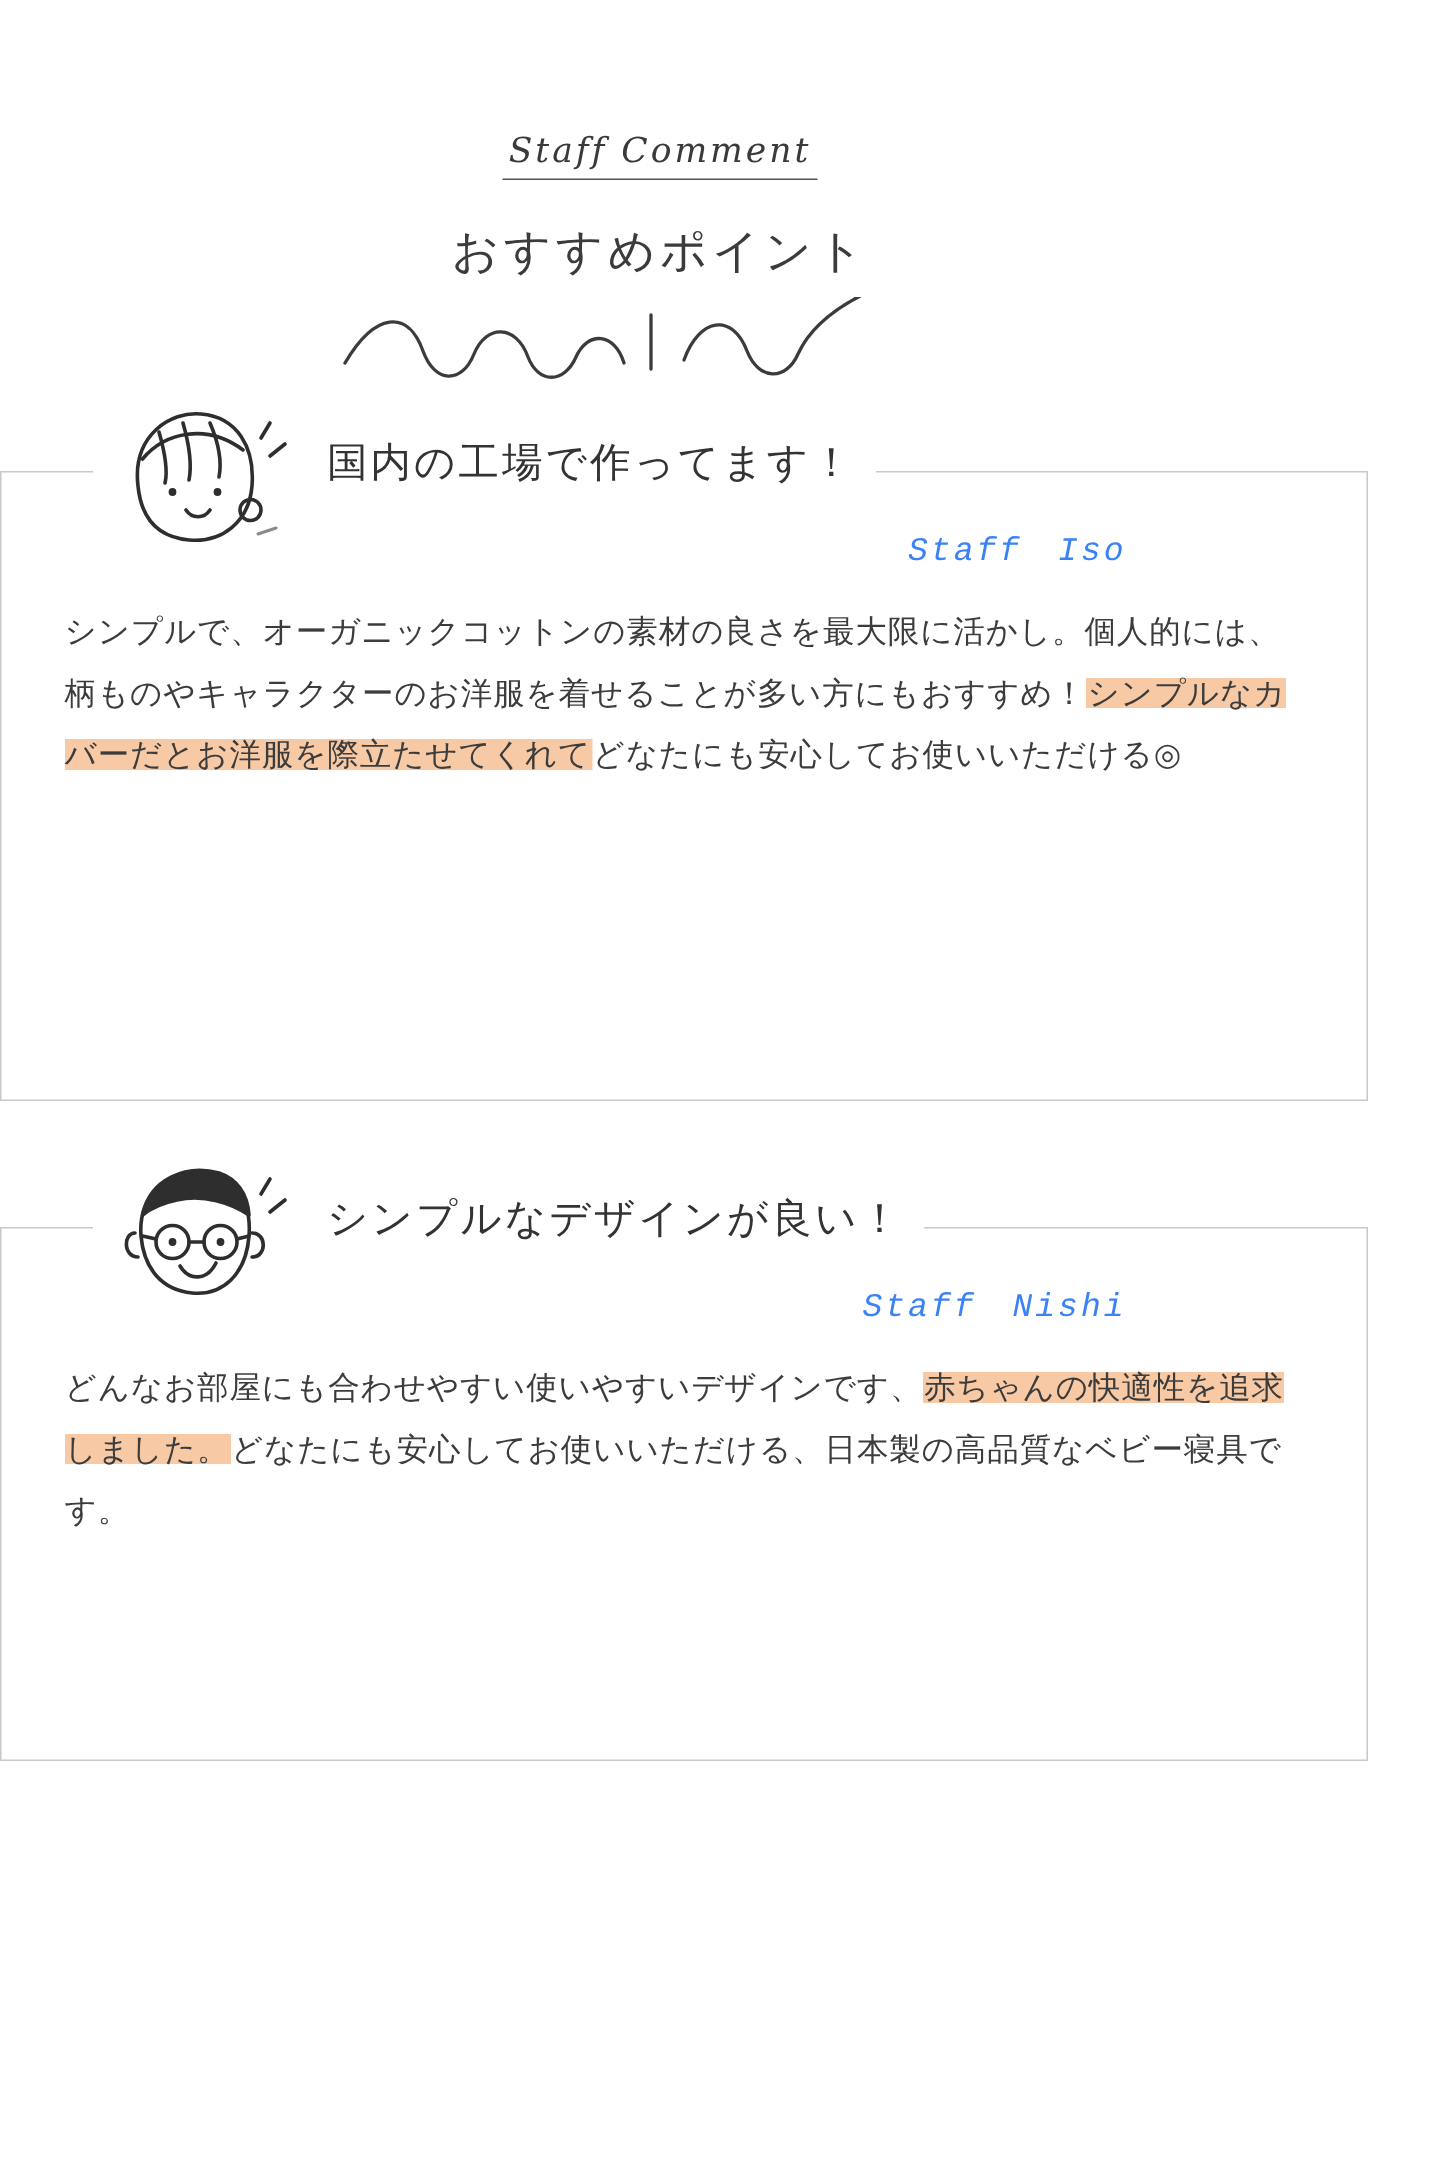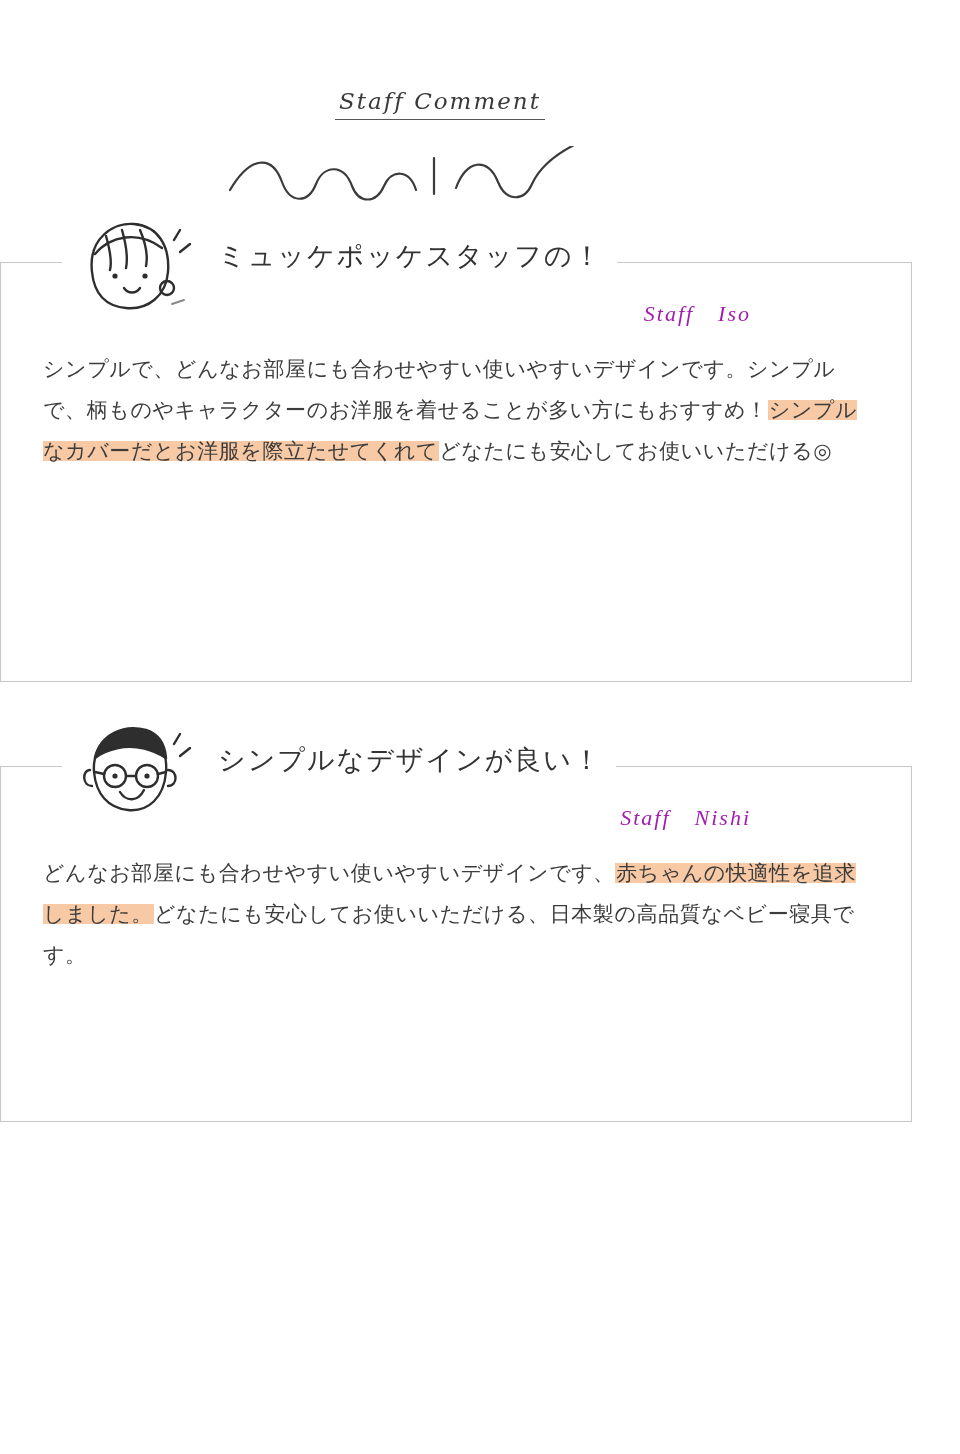--- a/index.html
+++ b/index.html
@@ -117,25 +117,25 @@
     width: 36px;
     height: 18px;
     background: #fff;
     z-index: 1;
   }
 
   .staff-name {
     position: absolute;
     right: 160px;
     top: 36px;
-    font-family: Liberation Serif, serif;
+    font-family: Liberation Mono, monospace;
     font-style: italic;
     font-size: 22px;
     letter-spacing: 2px;
-    color: #a21caf;
+    color: #3b82f6;
   }
 
   .body-text {
     font-size: 21px;
     line-height: 1.95;
     color: #3c3c3c;
     letter-spacing: 0.6px;
     font-family: "DejaVu Sans", sans-serif;
   }
   .body-text p { margin: 0; }
@@ -147,20 +147,21 @@
   .spacer-bottom { height: 100px; }
 </style>
 </head>
 <body>
 
 <div class="page">
 
   <div class="header">
     <div class="eyebrow">Staff Comment</div>
     <div class="headline">
+      <span class="line">おすすめポイント</span>
     </div>
     <svg class="swoosh" viewBox="0 0 440 70">
       <path d="M10 44 C 30 10, 52 8, 62 36 C 70 58, 88 58, 96 38 C 104 18, 124 18, 132 40 C 139 58, 156 58, 164 40 C 172 22, 190 24, 196 44" fill="none" stroke="#3b3b3b" stroke-width="2.2" stroke-linecap="round"></path>
       <path d="M214 12 L 214 48" fill="none" stroke="#3b3b3b" stroke-width="2.2" stroke-linecap="round"></path>
       <path d="M236 42 C 246 14, 268 10, 278 36 C 286 56, 304 56, 312 38 C 322 16, 344 4, 356 -2" fill="none" stroke="#3b3b3b" stroke-width="2.2" stroke-linecap="round"></path>
     </svg>
   </div>
 
   <div class="comment-block block-1">
 
@@ -179,28 +180,28 @@
           <path d="M118 42 L 128 34"></path>
           <path d="M112 30 L 118 20"></path>
         </g>
         <g fill="none" stroke="#8a8a8a" stroke-width="2" stroke-linecap="round">
           <path d="M120 104 L 132 100" transform="translate(-10,-10)"></path>
         </g>
       </svg>
     </div>
     <div class="title-mask-left"></div>
     <div class="title-row">
-      <span class="title-text">ミュッケポッケスタッフの！</span>
+      <span class="title-text">国内の工場で作ってます！</span>
     </div>
 
     <div class="comment-box">
       <div class="staff-name">Staff　Iso</div>
       <div class="body-text">
         <p>
-          <span>シンプルで、どんなお部屋にも合わせやすい使いやすいデザインです。シンプルで、柄ものやキャラクターのお洋服を着せることが多い方にもおすすめ！</span><span class="hl">シンプルなカバーだとお洋服を際立たせてくれて</span><span>どなたにも安心してお使いいただける◎</span>
+          <span>シンプルで、オーガニックコットンの素材の良さを最大限に活かし。個人的には、柄ものやキャラクターのお洋服を着せることが多い方にもおすすめ！</span><span class="hl">シンプルなカバーだとお洋服を際立たせてくれて</span><span>どなたにも安心してお使いいただける◎</span>
         </p>
       </div>
     </div>
   </div>
 
   <div class="comment-block block-2">
 
     <div class="avatar">
       <svg viewBox="0 0 132 124" width="132" height="124">
         <g fill="none" stroke="#2e2e2e" stroke-width="2.4" stroke-linecap="round" stroke-linejoin="round">

